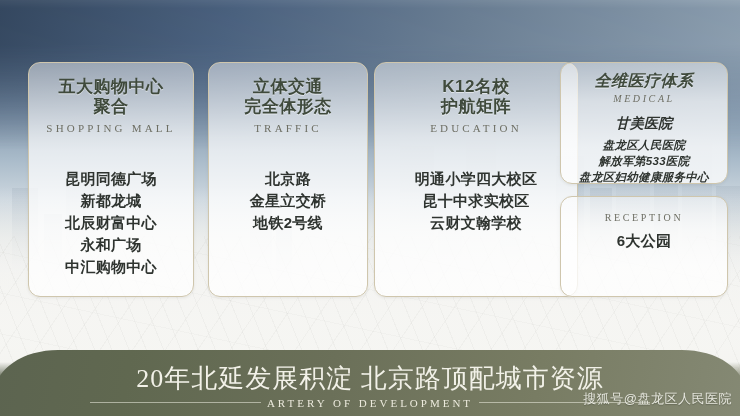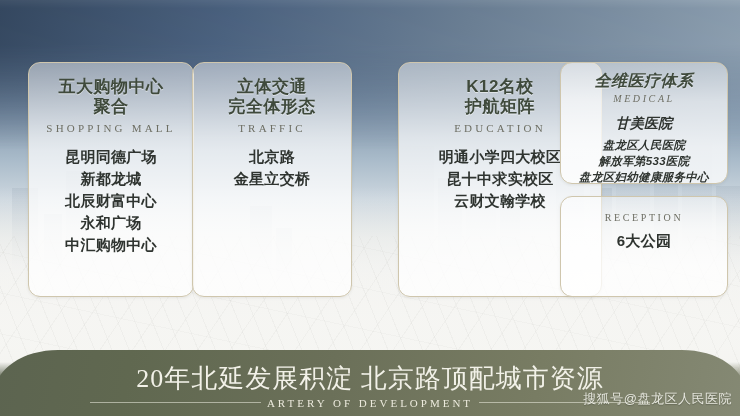--- a/index.html
+++ b/index.html
@@ -63,22 +63,22 @@
   .card {
     position:absolute;
     border:1px solid #cfc6ad;
     border-radius:12px;
     background:linear-gradient(180deg, rgba(255,255,255,.46) 0%, rgba(255,255,255,.70) 32%, rgba(255,255,255,.80) 70%, rgba(255,255,255,.78) 100%);
     box-shadow:0 1px 3px rgba(90,90,80,.10);
     text-align:center;
     padding-top:14px;
   }
   #card-shopping  { left:28px;  top:62px; width:166px; height:235px; }
-  #card-traffic   { left:192px; top:62px; width:160px; height:235px; }
-  #card-education { left:398px; top:62px; width:204px; height:235px; }
+  #card-traffic   { left:208px; top:62px; width:160px; height:235px; }
+  #card-education { left:374px; top:62px; width:204px; height:235px; }
   #card-medical   { left:560px; top:62px; width:168px; height:122px; padding-top:8px;font-style:italic; }
   #card-reception { left:560px; top:196px; width:168px; height:101px; padding-top:12px; }
 
   .c-title {
     color:#3f4a3c;
     font-weight:bold;
     font-size:17px;
     line-height:20px;
     letter-spacing:.5px;
     text-shadow:0 1px 0 rgba(255,255,255,.5);
@@ -88,21 +88,21 @@
   .c-sub {
     font-family:"Liberation Serif", serif;
     color:#6d6e63;
     font-size:11px;
     letter-spacing:3.2px;
     margin-top:5px;
     margin-bottom:2px;
   }
   #card-medical .c-sub, #card-reception .c-sub { font-size:10px; letter-spacing:2.6px; margin-top:3px; }
 
-  .c-list { margin-top:12px; }
+  .c-list { margin-top:34px; }
   #card-medical .c-list, #card-reception .c-list { margin-top:7px; }
 
   .c-item {
     color:#2f3430;
     font-size:15px;
     font-weight:bold;
     line-height:22px;
     letter-spacing:.3px;
   }
   .c-item.lead { font-size:14px; line-height:25px; margin-bottom:1px; }
@@ -209,20 +209,21 @@
 
     <div class="card" id="card-traffic">
       <div class="c-title">
         <div>立体交通</div>
         <div>完全体形态</div>
       </div>
       <div class="c-sub">TRAFFIC</div>
       <div class="c-list">
         <div class="c-item">北京路</div>
         <div class="c-item">金星立交桥</div>
+        <div class="c-item">地铁2号线</div>
       </div>
     </div>
 
     <div class="card" id="card-education">
       <div class="c-title">
         <div>K12名校</div>
         <div>护航矩阵</div>
       </div>
       <div class="c-sub">EDUCATION</div>
       <div class="c-list">

